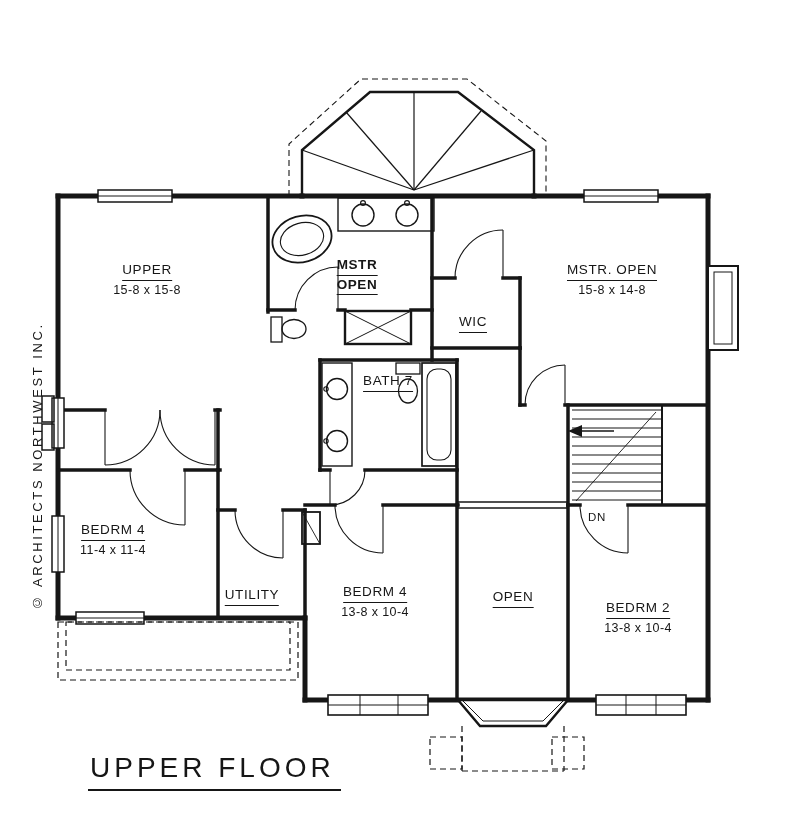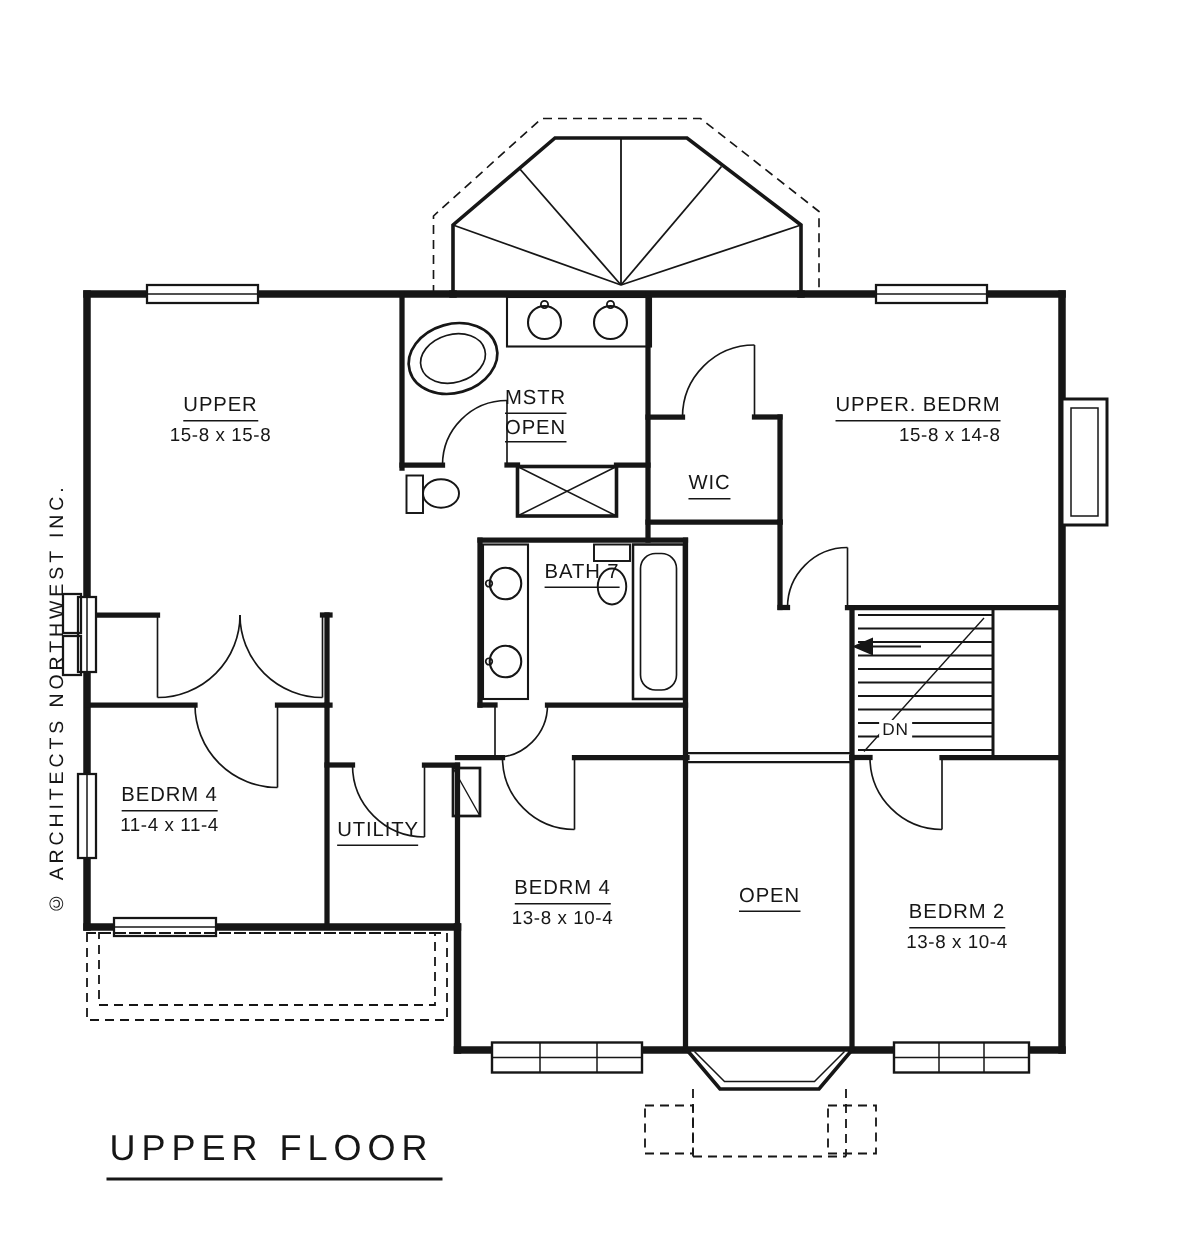--- a/index.html
+++ b/index.html
@@ -19,43 +19,42 @@
     font-size:13.5px;
     letter-spacing:0.6px;
     line-height:1.3;
     white-space:nowrap;
   }
   .lbl .name{
     display:inline-block;
     border-bottom:1.3px solid #161616;
     padding-bottom:1px;
   }
-  .lbl .name.block{display:block;}
+  .lbl .name.block{display:block;font-weight:bold;}
   .lbl .dims{
     display:block;
     font-size:12.5px;
     letter-spacing:0.4px;
     margin-top:1px;
-    text-align:right;
-  }
-  .lbl.small{font-size:11.5px;background:#ffffff;padding:0 2px;}
+  }
+  .lbl.small{font-size:11.5px;background:#ffffff;padding:0 2px;margin-top:30px;}
   .copyright{
     position:absolute;
     left:30px;top:335px;
     height:275px;
     writing-mode:vertical-rl;
     transform:rotate(180deg);
     font-size:13px;
     letter-spacing:2.6px;
     white-space:nowrap;
   }
   .title{
     position:absolute;
-    left:71px;top:752px;
-    font-size:24px;
+    left:88px;top:752px;
+    font-size:28px;
     letter-spacing:4px;
     border-bottom:2px solid #161616;
     padding:0 6px 5px 2px;
   }
 </style>
 </head>
 <body>
 
 <div class="canvas">
 
@@ -284,38 +283,38 @@
     <span class="name">UPPER</span>
     <span class="dims">15-8 x 15-8</span>
   </div>
 
   <div class="lbl" style="left:357px;top:256px">
     <span class="name block">MSTR</span>
     <span class="name block">OPEN</span>
   </div>
 
   <div class="lbl" style="left:612px;top:261px">
-    <span class="name">UPPER. BEDRM</span>
+    <span class="name">MSTR. OPEN</span>
     <span class="dims">15-8 x 14-8</span>
   </div>
 
   <div class="lbl" style="left:473px;top:313px">
     <span class="name">WIC</span>
   </div>
 
   <div class="lbl" style="left:388px;top:372px">
     <span class="name">BATH 7</span>
   </div>
 
   <div class="lbl" style="left:113px;top:521px">
     <span class="name">BEDRM 4</span>
     <span class="dims">11-4 x 11-4</span>
   </div>
 
-  <div class="lbl" style="left:252px;top:544px">
+  <div class="lbl" style="left:252px;top:586px">
     <span class="name">UTILITY</span>
   </div>
 
   <div class="lbl" style="left:375px;top:583px">
     <span class="name">BEDRM 4</span>
     <span class="dims">13-8 x 10-4</span>
   </div>
 
   <div class="lbl" style="left:513px;top:588px">
     <span class="name">OPEN</span>

